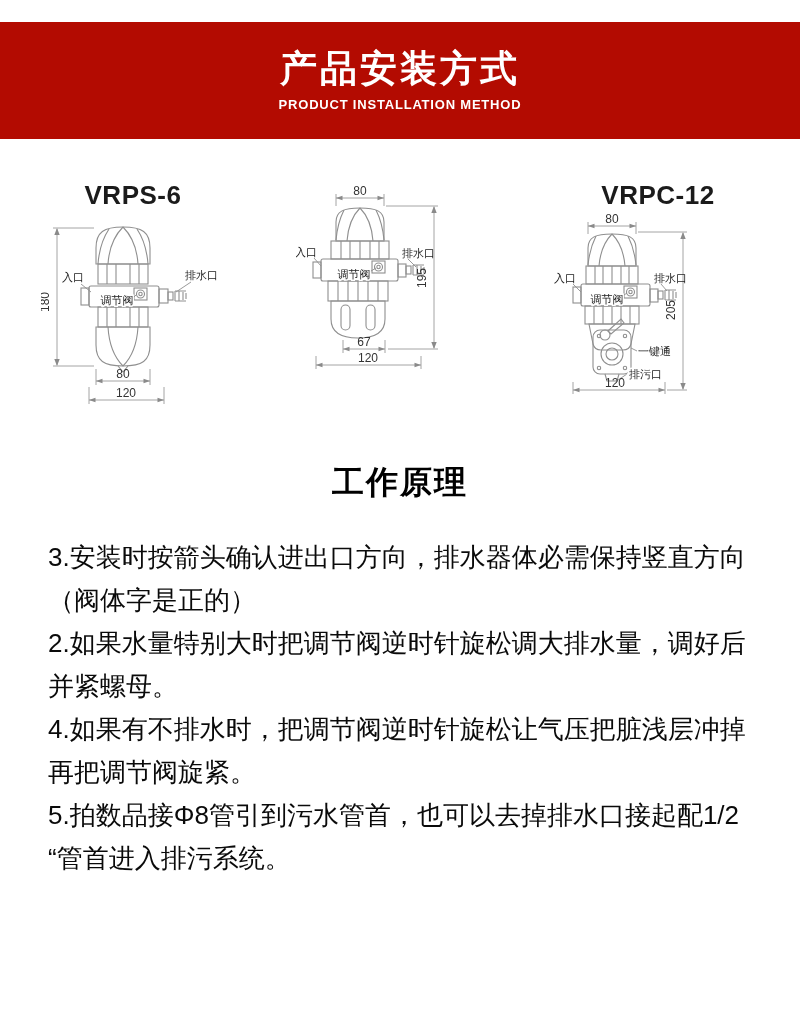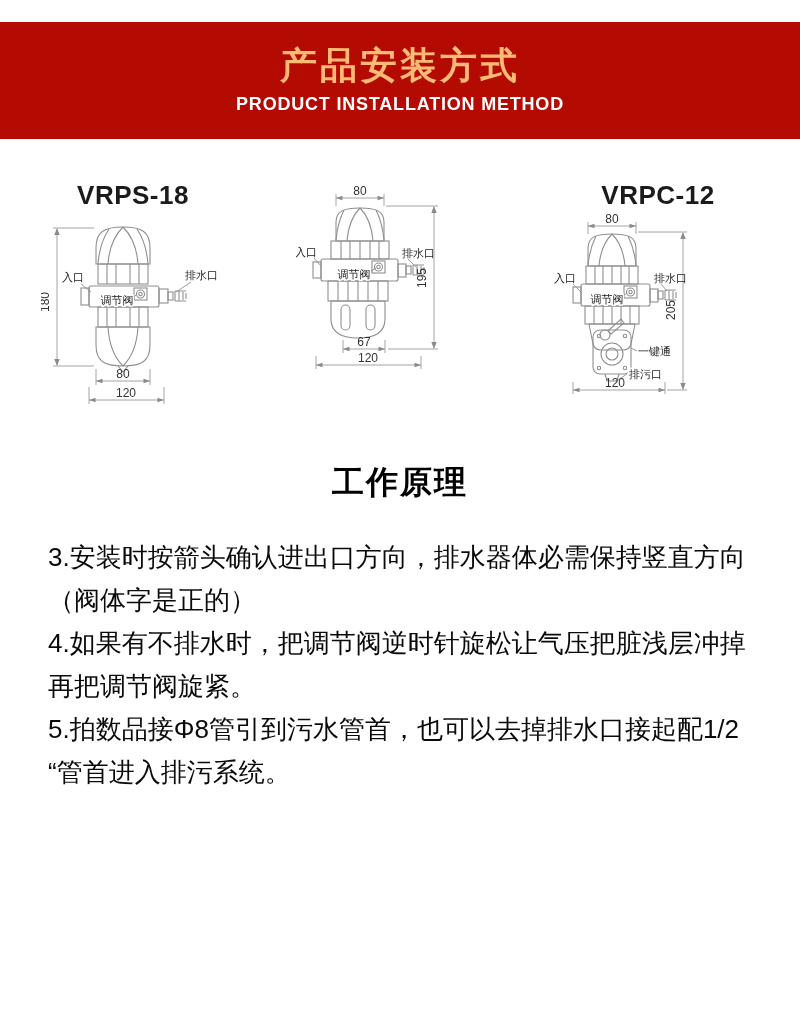--- a/index.html
+++ b/index.html
@@ -1,22 +1,22 @@
 <!DOCTYPE html>
 <html><head>
 <meta charset="utf-8">
 <style>
   html,body{margin:0;padding:0;background:#fff;}
   .page{width:800px;height:1014px;background:#fff;overflow:hidden;position:relative;
         font-family:"Liberation Sans","DejaVu Sans",sans-serif;}
   .top-gap{height:22px;background:#fff;}
   .banner{height:117px;background:#b30b01;display:flex;flex-direction:column;
           align-items:center;justify-content:center;}
-  .banner-title{font-size:37px;font-weight:bold;color:#fdba74;letter-spacing:3px;line-height:1.1;margin:0;}
-  .banner-sub{font-size:18px;font-weight:600;color:#fff;letter-spacing:.8px;margin-top:7px;}
+  .banner-title{font-size:37px;font-weight:bold;color:#ffffff;letter-spacing:3px;line-height:1.1;margin:0;}
+  .banner-sub{font-size:13px;font-weight:600;color:#fff;letter-spacing:.8px;margin-top:7px;}
   .diagrams{display:flex;justify-content:space-between;padding:0 27px 0 18px;margin-top:42px;}
   .diagram{margin:0;width:230px;}
   .model{text-align:center;font-size:26px;font-weight:bold;color:#1b1b1b;
          letter-spacing:.5px;line-height:28px;}
   .diagram svg{display:block;margin:5px auto 0;}
   svg text{font-family:"Liberation Sans","DejaVu Sans",sans-serif;fill:#333;}
   svg .lbl{font-size:11px;fill:#222;}
   svg .dim{font-size:12px;fill:#333;}
   svg .halo{paint-order:stroke;stroke:#fff;stroke-width:3px;}
   .principle-title{margin:40px 0 0 0;text-align:center;font-size:32px;line-height:56px;
@@ -31,21 +31,21 @@
   <div class="top-gap"></div>
 
   <header class="banner" style="background: rgb(179, 11, 1);">
     <h1 class="banner-title">产品安装方式</h1>
     <div class="banner-sub">PRODUCT INSTALLATION METHOD</div>
   </header>
 
   <section class="diagrams">
 
     <figure class="diagram">
-      <div class="model">VRPS-18</div>
+      <div class="model">VRPS-6</div>
       <svg width="185" height="200" viewBox="0 0 185 200">
         <g stroke="#9a9a9a" stroke-width="0.9" fill="none">
           <line x1="53" y1="14" x2="12" y2="14"></line>
             <line x1="53" y1="152" x2="12" y2="152"></line>
           <line x1="16" y1="15" x2="16" y2="151"></line>
           <line x1="55" y1="155" x2="55" y2="171"></line>
             <line x1="109" y1="155" x2="109" y2="171"></line>
           <line x1="55" y1="167" x2="109" y2="167"></line>
           <line x1="48" y1="173" x2="48" y2="190"></line>
             <line x1="123" y1="173" x2="123" y2="190"></line>
@@ -228,17 +228,18 @@
         <text class="dim" x="62" y="173" text-anchor="middle">120</text>
       </svg>
     </figure>
 
   </section>
 
   <section>
     <h2 class="principle-title">工作原理</h2>
     <div class="principle-body">
       <p>3.安装时按箭头确认进出口方向，排水器体必需保持竖直方向（阀体字是正的）</p>
+      <p>2.如果水量特别大时把调节阀逆时针旋松调大排水量，调好后并紧螺母。</p>
       <p>4.如果有不排水时，把调节阀逆时针旋松让气压把脏浅层冲掉再把调节阀旋紧。</p>
       <p>5.拍数品接Φ8管引到污水管首，也可以去掉排水口接起配1/2 “管首进入排污系统。</p>
     </div>
   </section>
 </div>
 
 </body></html>

